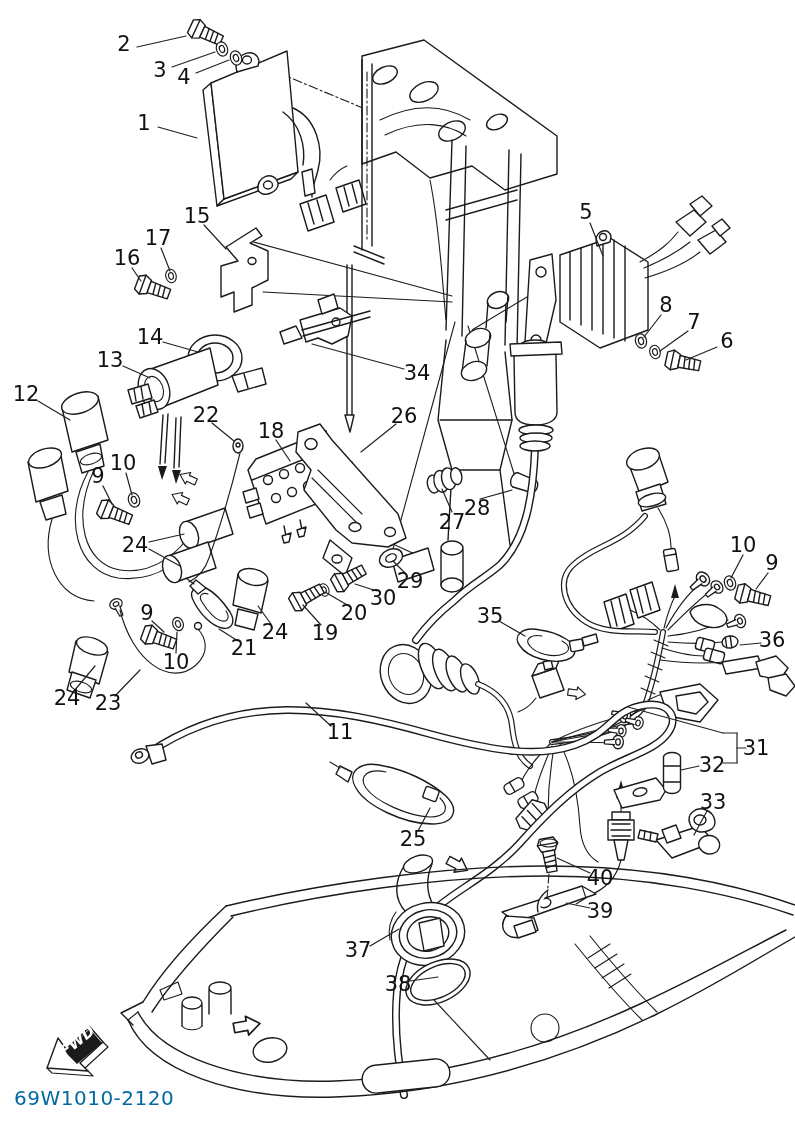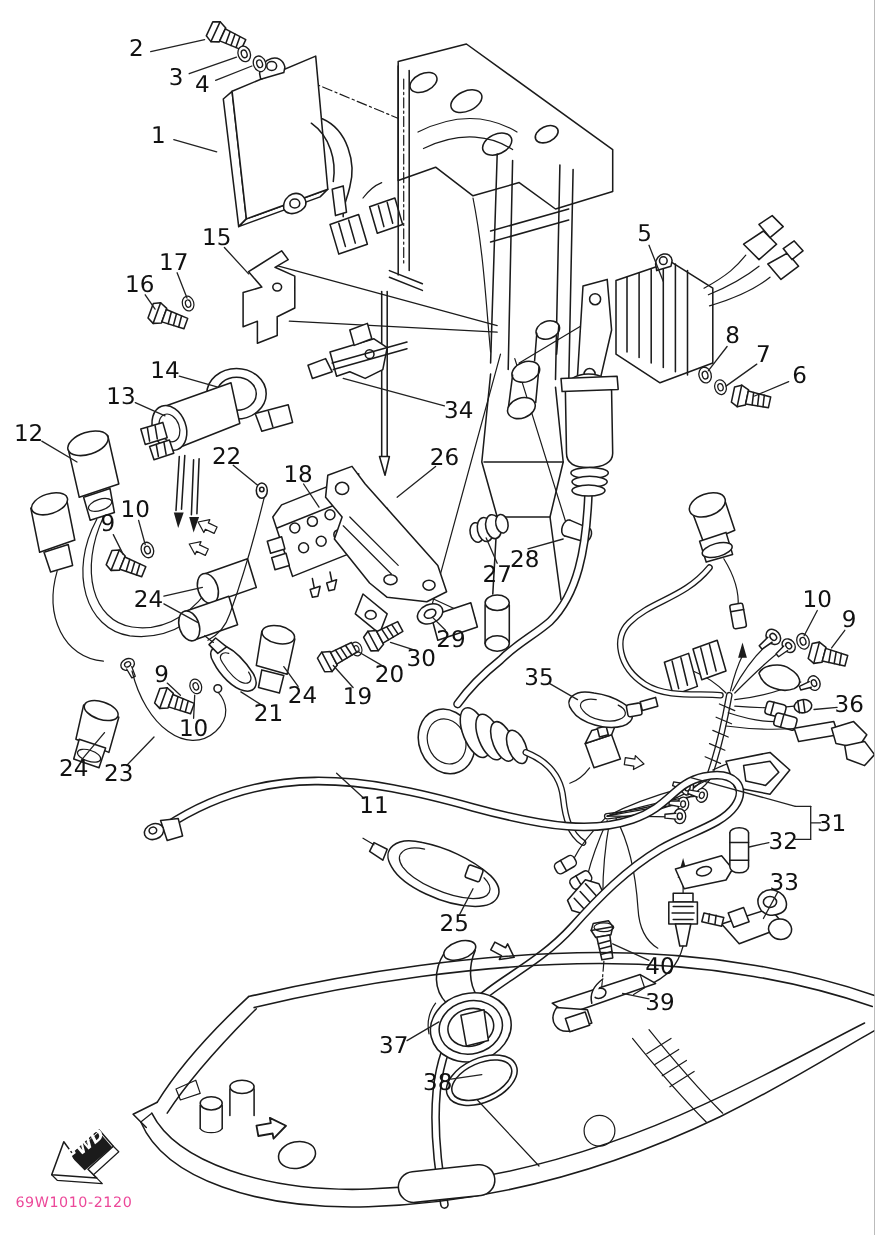--- a/index.html
+++ b/index.html
@@ -12,21 +12,21 @@
   svg .bfill{fill:#1b1b1b;stroke:none;}
   svg .thin{stroke-width:1.1;}
   svg .dashdot{stroke-dasharray:9 3 2 3;stroke-width:1.1;}
   svg .cab-o{stroke-width:8;}
   svg .cab-i{stroke:#ffffff;stroke-width:5.2;}
   svg .cab2-o{stroke-width:6;}
   svg .cab2-i{stroke:#ffffff;stroke-width:3.6;}
   .callout{font:21px "DejaVu Sans",sans-serif;fill:#111;stroke:none;
            text-anchor:middle;dominant-baseline:central;}
   .leader{stroke:#222;stroke-width:1.2;}
-  #code-label{position:absolute;left:14px;top:1086px;font-size:13px;color:#ec4899;
+  #code-label{position:absolute;left:14px;top:1086px;font-size:20px;color:#0369a1;
               letter-spacing:0.5px;}
   .fwd-text{font:italic bold 15px "DejaVu Sans",sans-serif;fill:#ffffff;stroke:none;}
 </style>
 </head>
 <body>
 
 <div id="page">
 
 <svg width="795" height="1123" viewBox="0 0 795 1123">
 <defs>

